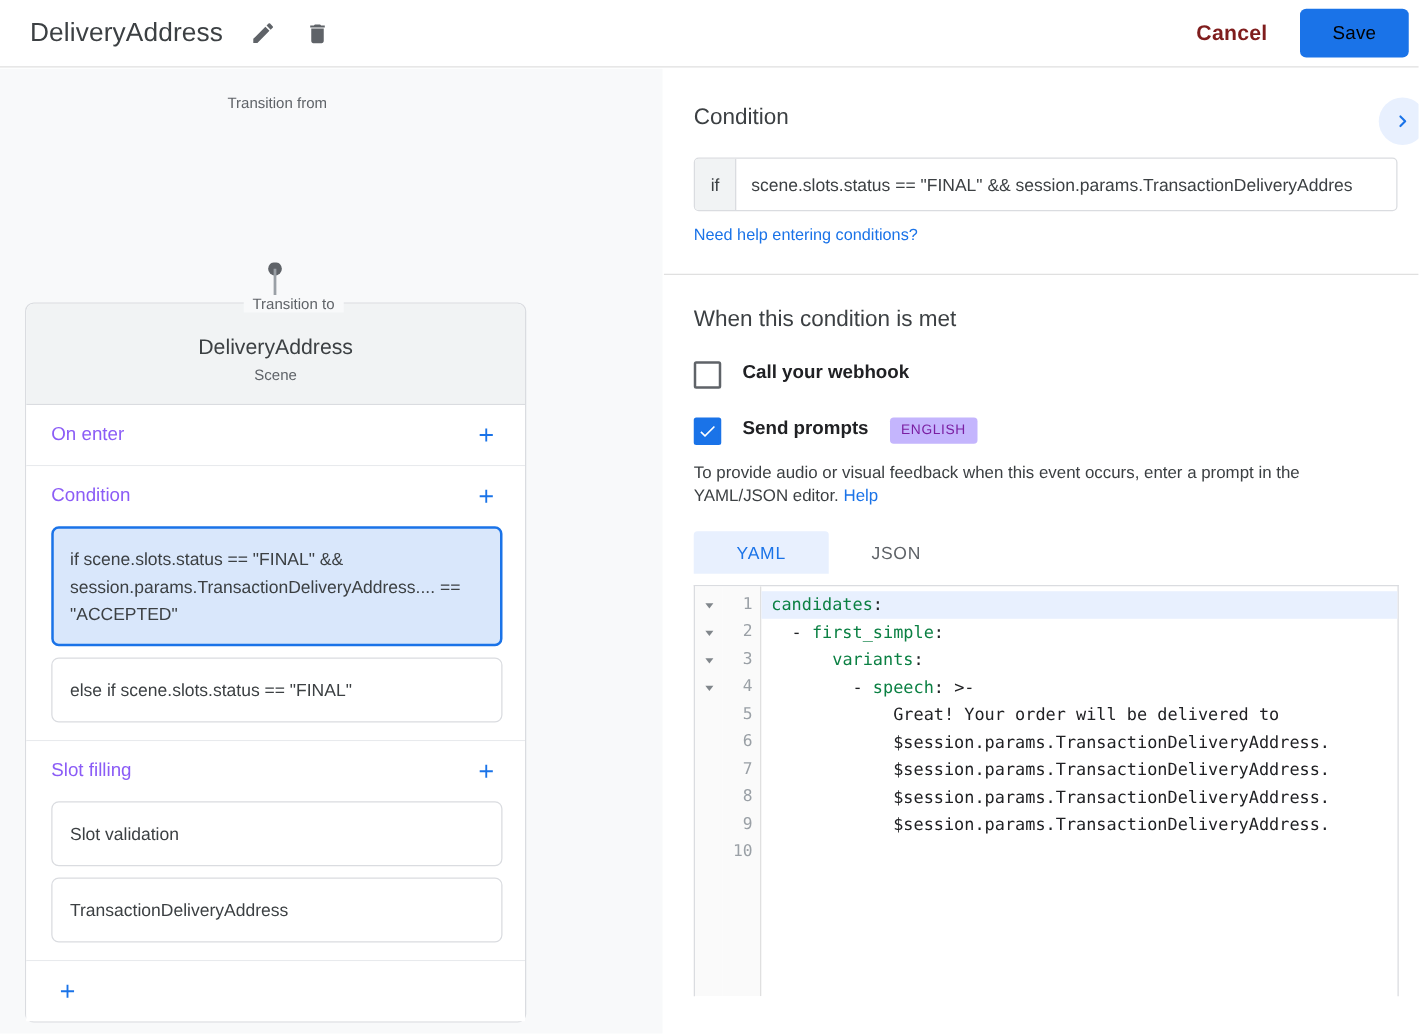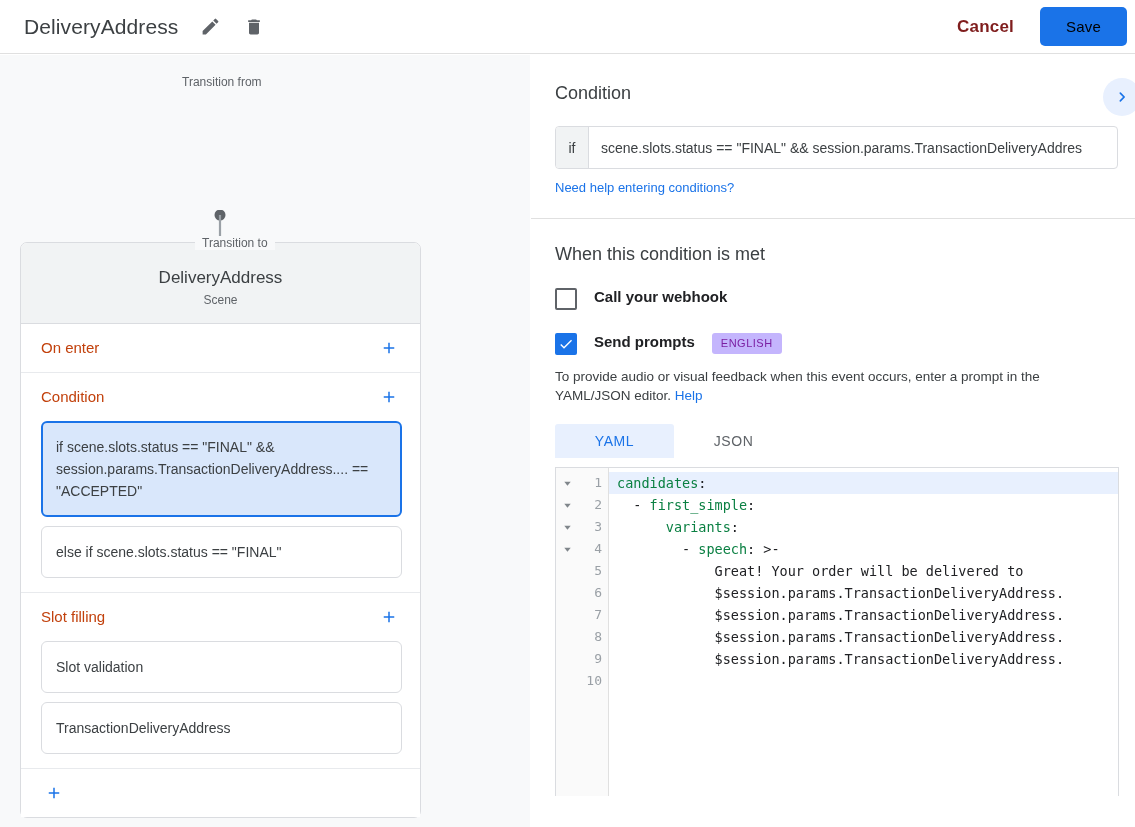--- a/index.html
+++ b/index.html
@@ -151,21 +151,21 @@
   }
   .section:last-child { border-bottom: none; }
   .section-head {
     display: flex; align-items: center;
     padding: 0 18px 0 20px;
     height: 48px;
     cursor: pointer;
   }
   .section-title {
     font-size: 15px;
-    color: #c2410c;
+    color: #8b5cf6;
     flex: 1 1 auto;
     line-height: 18px;
   }
   .plus-btn {
     width: 26px; height: 26px;
     display: flex; align-items: center; justify-content: center;
     cursor: pointer;
   }
   .section-body { padding: 0 18px 14px 20px; }
   .chip {
@@ -298,21 +298,21 @@
     max-width: 565px;
   }
   .desc .lnk { color: #1a73e8; cursor: pointer; }
 
   .tabs {
     display: flex;
     margin-top: 19px;
     margin-left: 0;
   }
   .tab {
-    width: 119px;
+    width: 108px;
     height: 34px;
     display: flex; align-items: center; justify-content: center;
     font-size: 14px;
     letter-spacing: .6px;
     font-weight: 500;
     color: #5f6368;
     cursor: pointer;
     border-radius: 3px 3px 0 0;
   }
   .tab.active {

